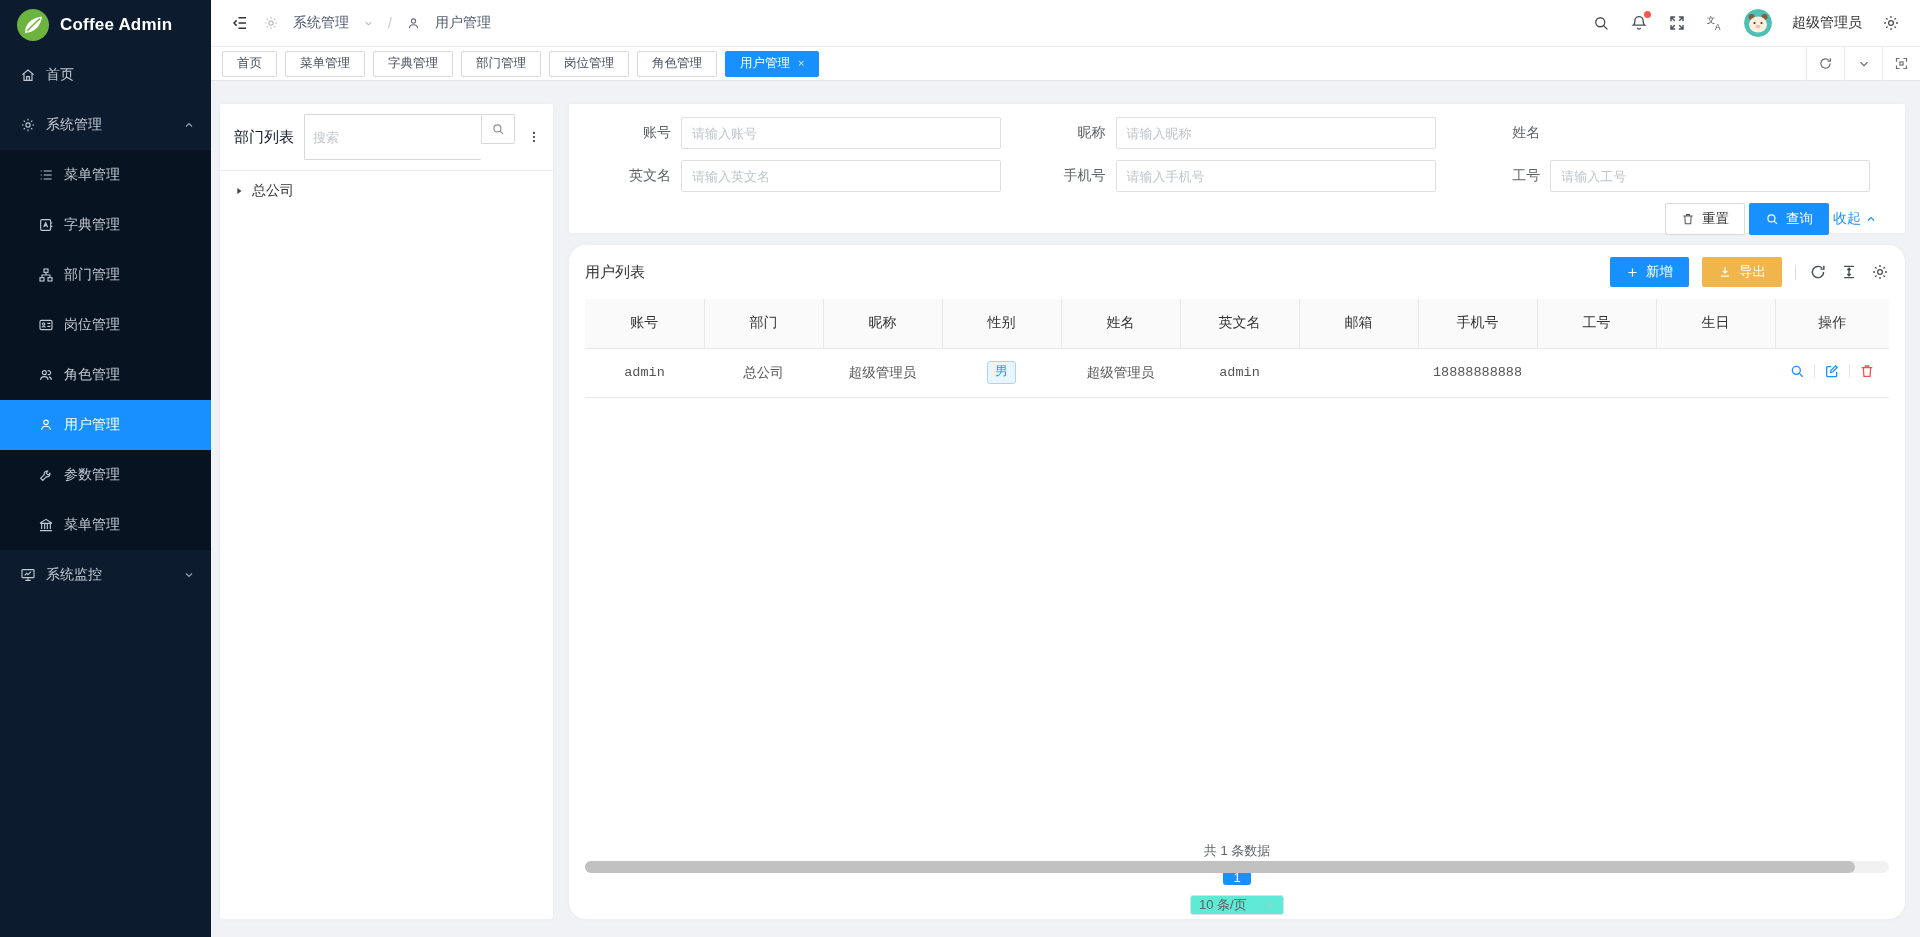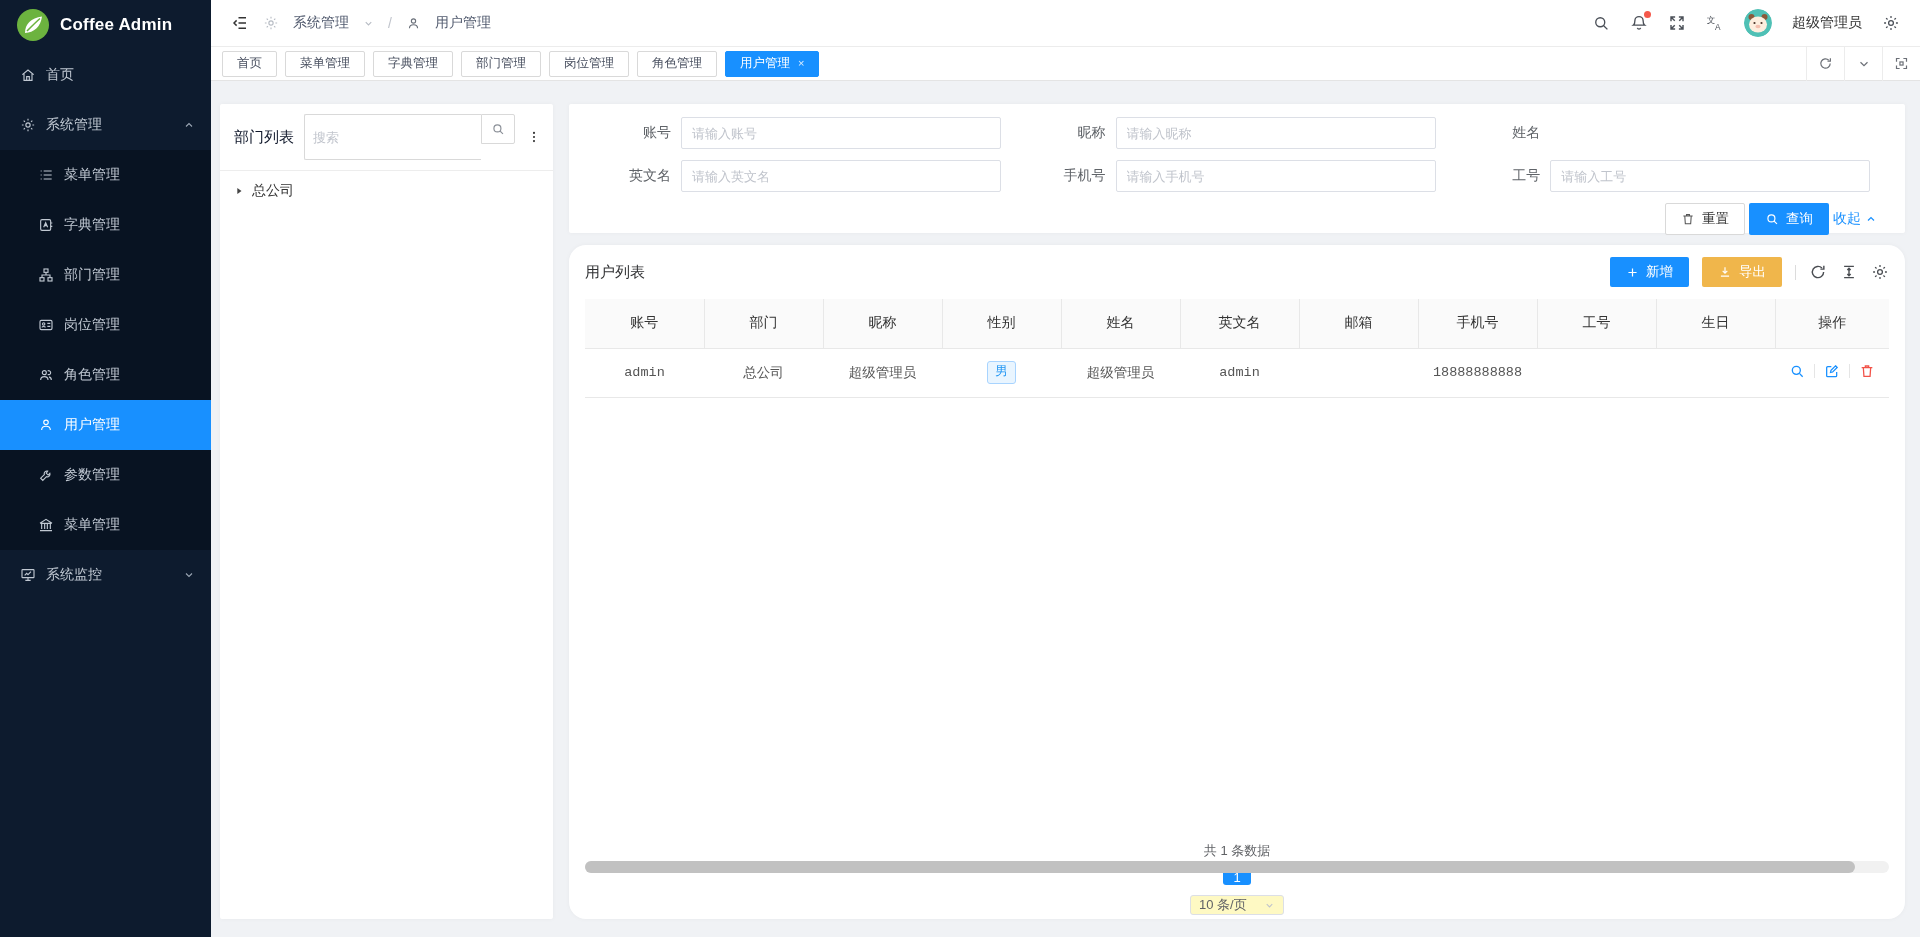--- a/index.html
+++ b/index.html
@@ -120,21 +120,21 @@
     margin-bottom:6px; }
   .hscroll-thumb { position:absolute; left:0; top:0; height:12px; width:97.4%;
     background:#c1c1c1; border-radius:6px; cursor:grab; }
   .pager { height:40px; display:flex; align-items:center; justify-content:flex-end; gap:10px;
     padding-bottom:4px;flex-direction:column; }
   .pager-total { font-size:13px; color:#606266; }
   .page-btn { width:28px; height:28px; background:#1890ff; color:#fff; border-radius:3px;
     display:flex; align-items:center; justify-content:center; font-size:13px; cursor:pointer; }
   .page-size { width:94px; height:34px; border:1px solid #dcdfe6; border-radius:3px;
     display:flex; align-items:center; justify-content:space-between; padding:0 8px;
-    font-size:13px; color:#606266; cursor:pointer; background:#fef9c3; }
+    font-size:13px; color:#606266; cursor:pointer; background:#5eead4; }
   .page-size .chev { color:#c0c4cc; }
 </style>
 </head>
 <body>
 
 <aside class="sidebar">
   <div class="logo-row">
     <span>
       <svg width="34" height="34" viewBox="0 0 34 34">
         <circle cx="17" cy="17" r="16" fill="#6cb33f"></circle>

